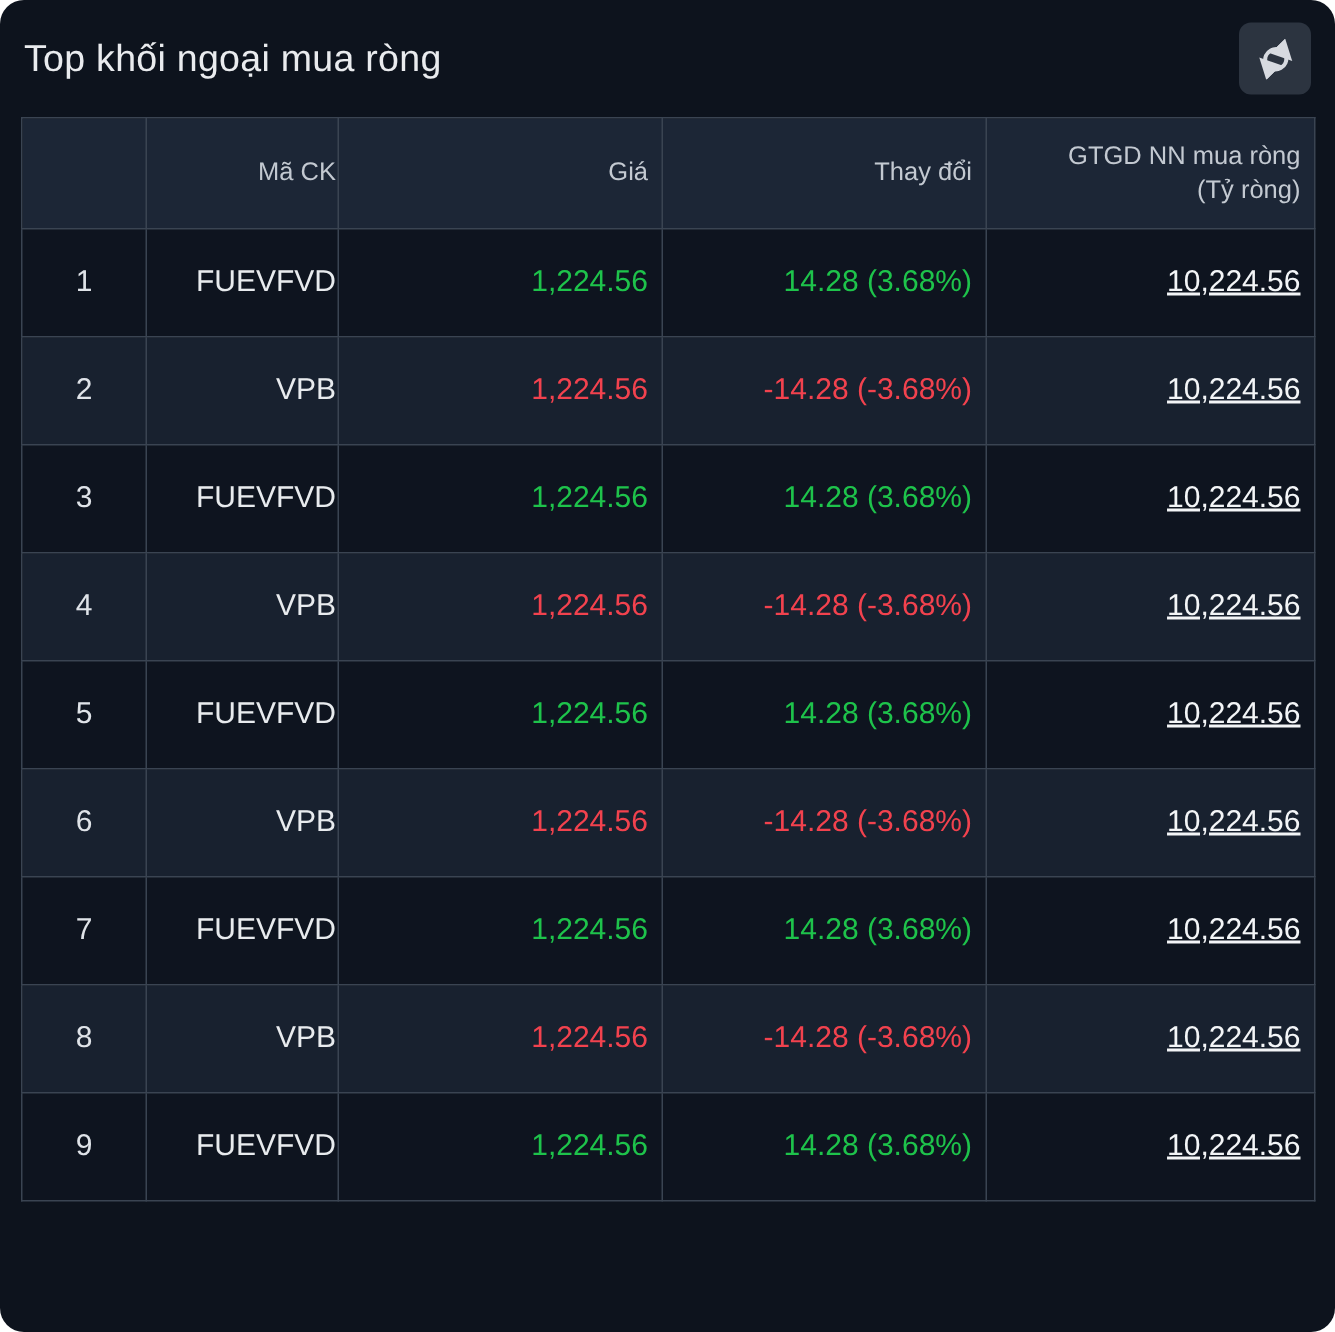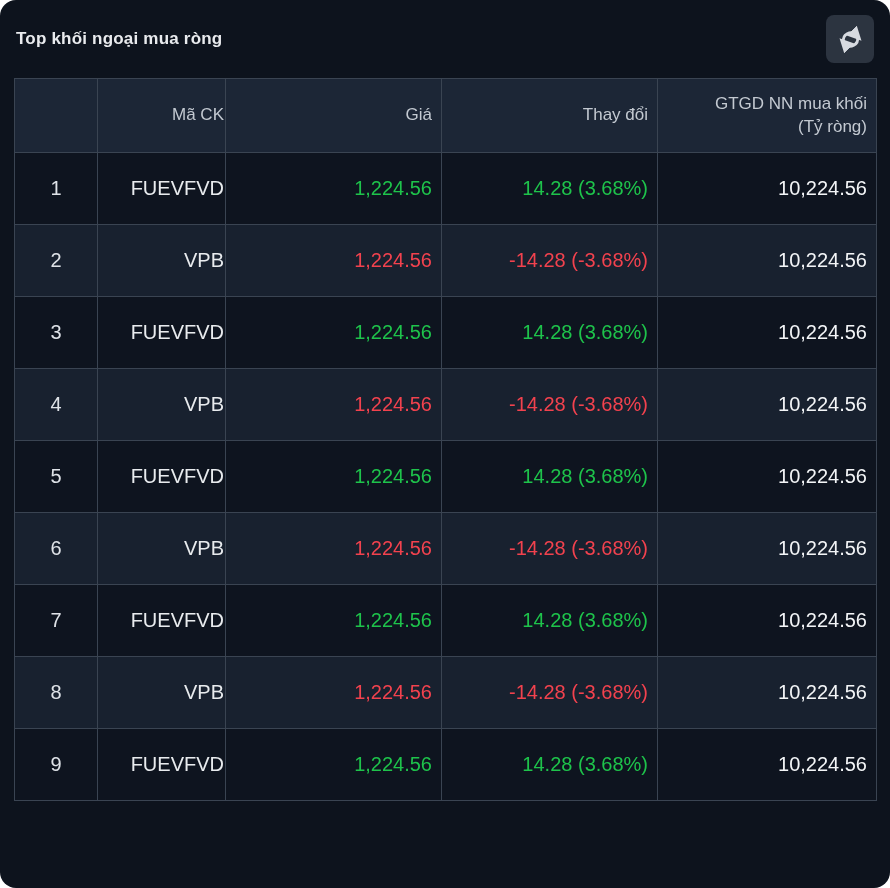--- a/index.html
+++ b/index.html
@@ -20,42 +20,42 @@
   .card{
     width:890px;height:888px;box-sizing:border-box;
     background:var(--card-bg);
     border-radius:16px;overflow:hidden;position:relative;
   }
   .card-header{
     height:78px;display:flex;align-items:center;justify-content:space-between;
     padding:0 16px;box-sizing:border-box;
   }
   .card-title{
-    margin:0;font-size:17px;font-weight:700;color:var(--title-text);letter-spacing:.2px;
+    margin:0;font-size:25px;font-weight:400;color:var(--title-text);letter-spacing:.2px;
   }
   .refresh-btn{
     width:48px;height:48px;border:none;border-radius:8px;background:#2c3440;
     display:flex;align-items:center;justify-content:center;cursor:pointer;padding:0;
   }
   table{
     width:862px;margin:0 14px;border-collapse:collapse;table-layout:fixed;
   }
   th,td{border:1px solid var(--border);box-sizing:border-box;overflow:hidden;}
   thead th{
     height:74px;background:var(--header-row-bg);color:var(--header-text);
     font-size:17px;font-weight:400;line-height:1.32;vertical-align:middle;
   }
   tbody td{height:72px;font-size:20px;vertical-align:middle;color:var(--cell-text);}
   tbody tr:nth-child(odd){background:var(--row-odd);}
   tbody tr:nth-child(even){background:var(--row-even);}
   .al{text-align:right;padding-left:9px;}
   .ar{text-align:right;padding-right:9px;}
   .ac{text-align:center;}
   td.rank{color:#dfe3e8;}
-  td.value{color:var(--value-text);}
+  td.value{color:var(--value-text);text-decoration:underline;}
   tr.up .colored{color:var(--up);}
   tr.down .colored{color:var(--down);}
 </style>
 </head>
 <body>
 
 <div class="card">
   <div class="card-header">
     <h2 class="card-title">Top khối ngoại mua ròng</h2>
     <button class="refresh-btn">
@@ -83,21 +83,21 @@
         <col style="width:216px">
         <col style="width:219px">
     </colgroup>
     <thead>
       <tr>
         <th class="ac"></th>
         <th class="al">Mã CK</th>
         <th class="ar">Giá</th>
         <th class="ar">Thay đổi</th>
         <th class="ar">
-          <span>GTGD NN mua khối</span><br>
+          <span>GTGD NN mua ròng</span><br>
           <span>(Tỷ ròng)</span>
         </th>
       </tr>
     </thead>
     <tbody id="tbody">
   <tr class="up">
     <td class="ac rank">1</td>
     <td class="al symbol">FUEVFVD</td>
     <td class="ar colored price">1,224.56</td>
     <td class="ar colored change">14.28 (3.68%)</td>

